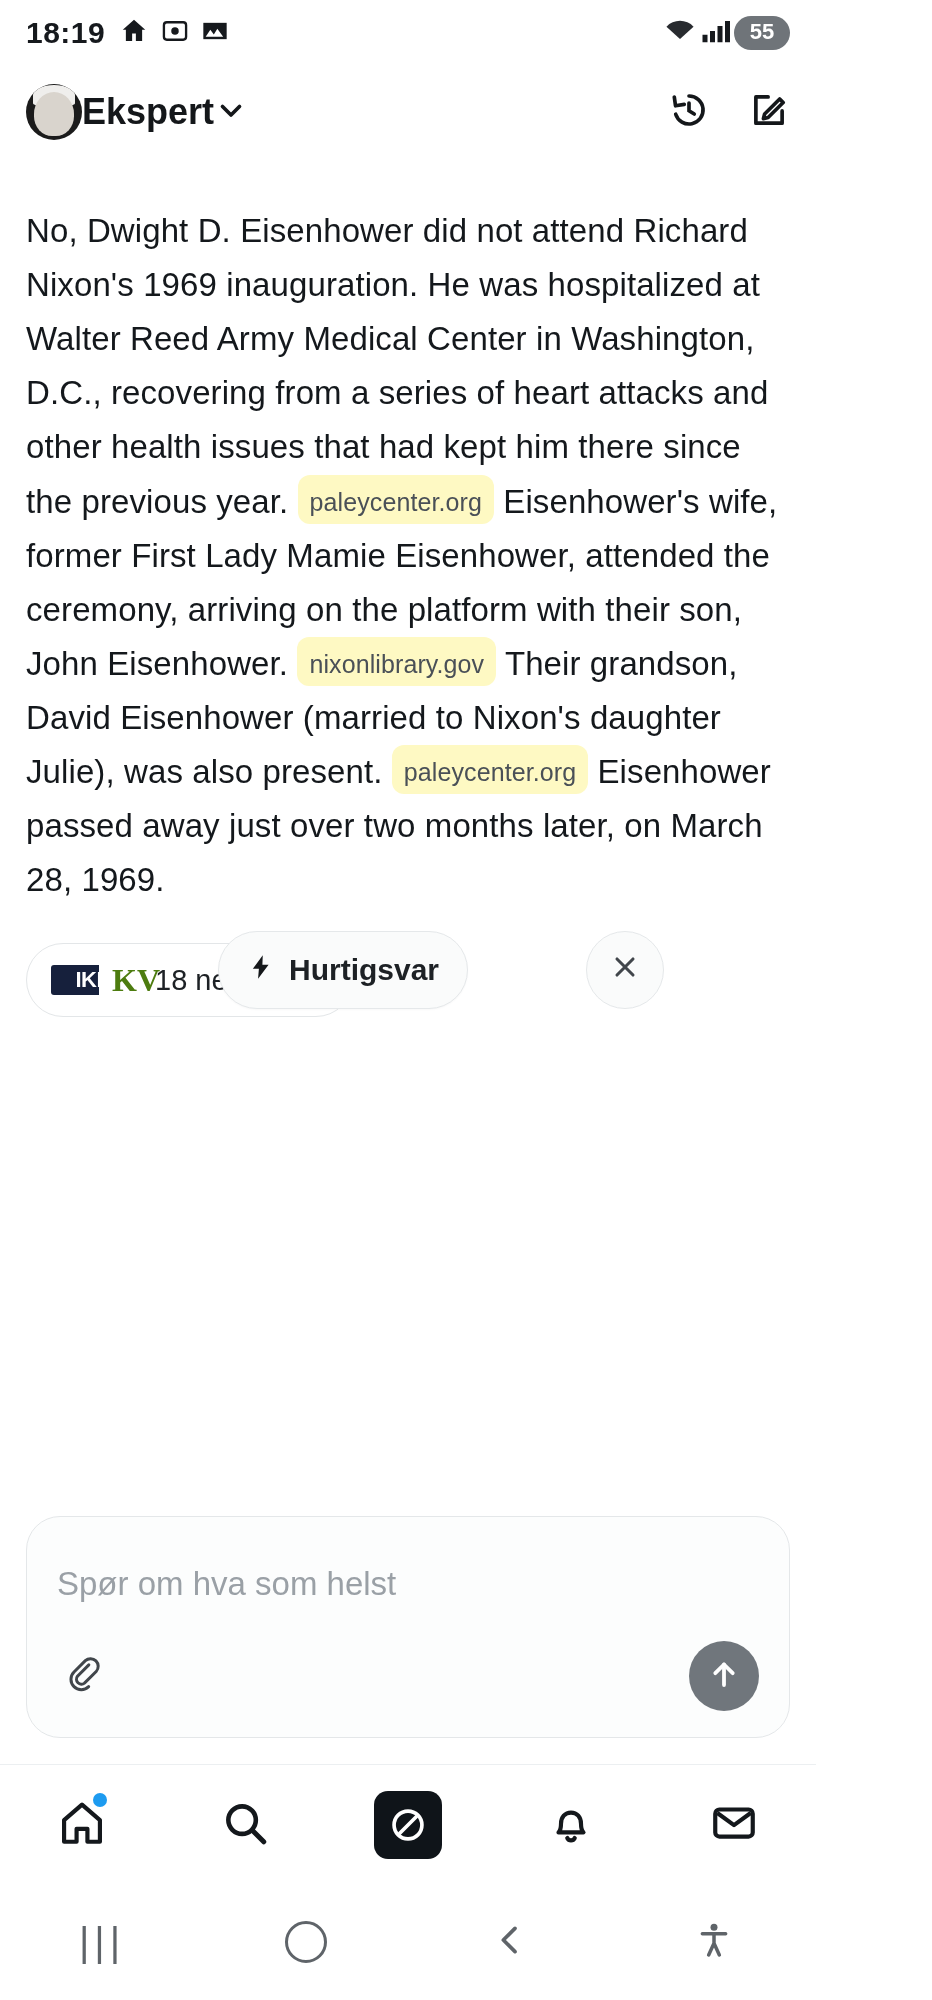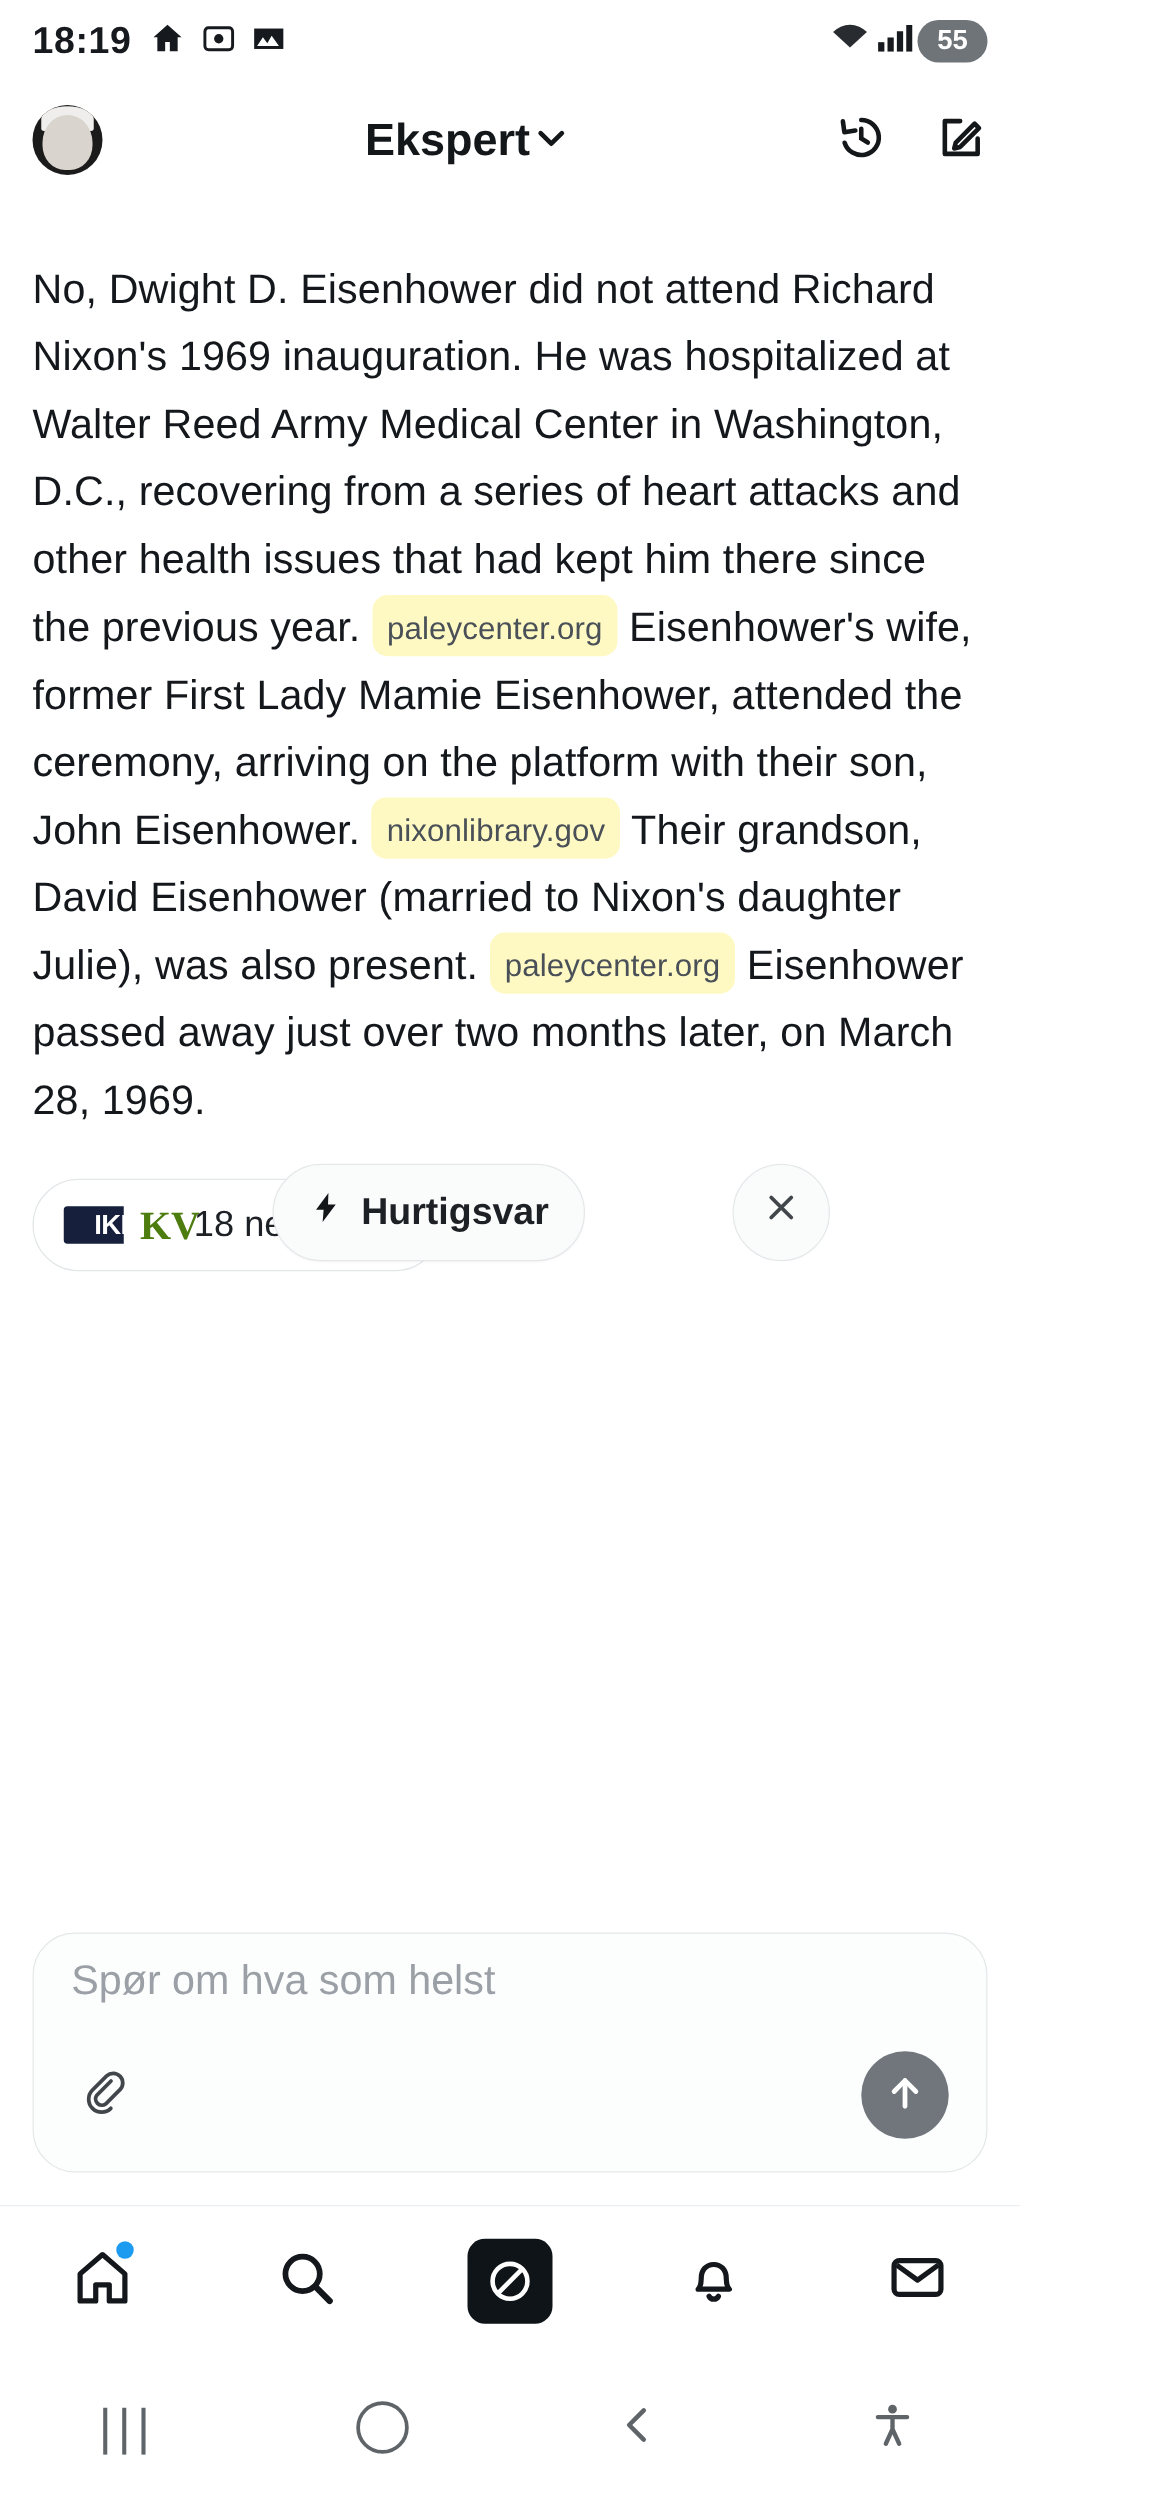--- a/index.html
+++ b/index.html
@@ -91,21 +91,21 @@
     transform: translate(-50%, -50%);
     width: 42px;
     height: 20px;
     border-radius: 50% 50% 10% 10%;
     background: #efeeec;
   }
   .appbar-title-wrap {
     flex: 1 1 auto;
     display: flex;
     align-items: center;
-    justify-content: center;
+    justify-content: flex-start;
   }
   .appbar-title {
     font-size: 36px;
     font-weight: 700;
     color: #14171a;
   }
   .appbar-actions {
     display: flex;
     align-items: center;
     gap: 38px;
@@ -226,21 +226,21 @@
     border-color: #e5e8ea;
     z-index: 3;
   }
 
   
   .composer {
     margin: 12px 26px 0 26px;
     border: 1px solid #e4e7e9;
     border-radius: 34px;
     background: #fcfdfd;
-    padding: 18px 30px 26px 30px;
+    padding: 48px 30px 26px 30px;
     flex: 0 0 auto;
   }
   .composer-placeholder {
     font-size: 33px;
     color: #9aa0a6;
     margin-bottom: 38px;
   }
   .composer-bottom {
     display: flex;
     align-items: center;

